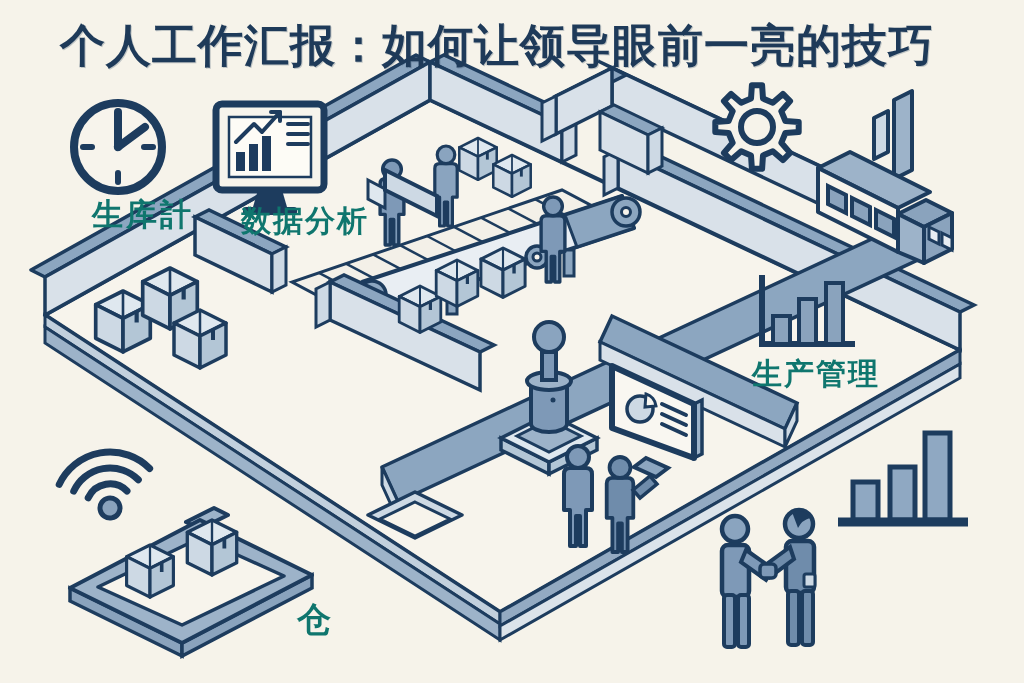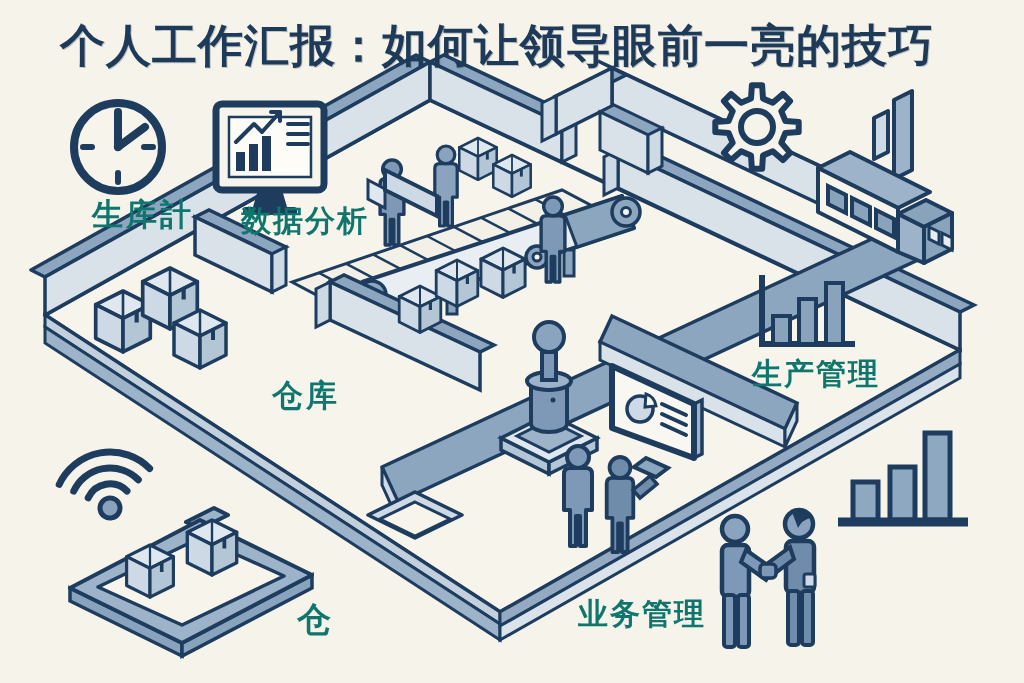--- a/index.html
+++ b/index.html
@@ -271,17 +271,15 @@
     <polygon points="70,588 200,520 312,575 182,643" fill="#9db3c9" stroke="#1d3c5e" stroke-width="4" stroke-linejoin="round"></polygon>
     <polygon points="98,587 200,538 284,576 182,625" fill="#f7f4ec" stroke="#1d3c5e" stroke-width="3.5" stroke-linejoin="round"></polygon>
     <use href="#box" transform="translate(150,545) scale(0.9)"></use>
     <use href="#box" transform="translate(212,520) scale(0.95)"></use>
   </g>
 </svg>
 
   <div class="ttl">个人工作汇报：如何让领导眼前一亮的技巧</div>
   <div class="lbl lbl-clock">生库計</div>
   <div class="lbl lbl-prod">数据分析</div>
-  <div class="lbl lbl-wh">仓库</div>
   <div class="lbl lbl-da">生产管理</div>
-  <div class="lbl lbl-biz">业务管理</div>
   <div class="lbl lbl-pal">仓</div>
 </div>
 
 </body></html>

